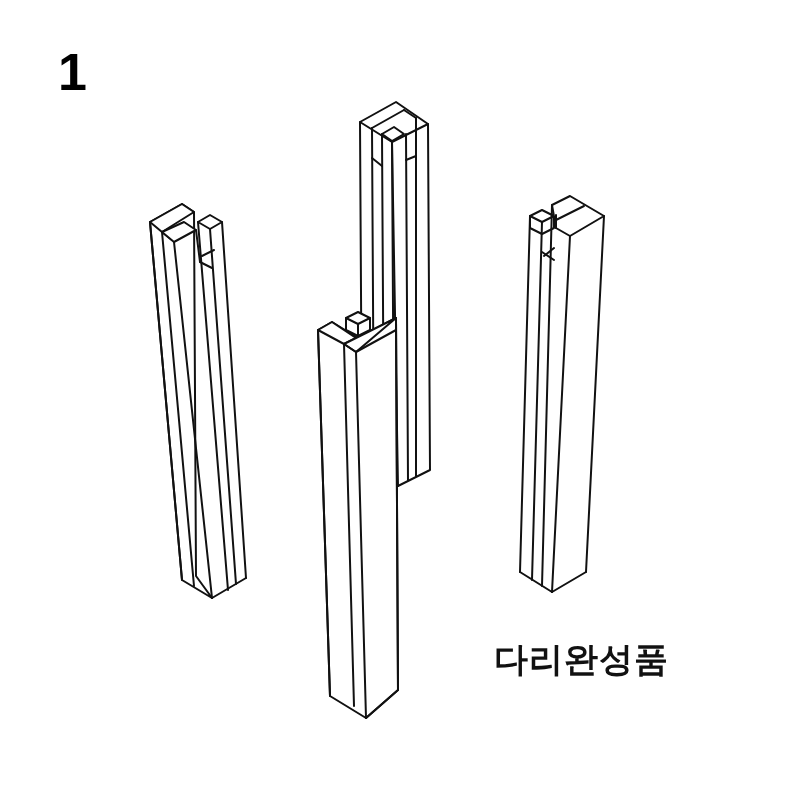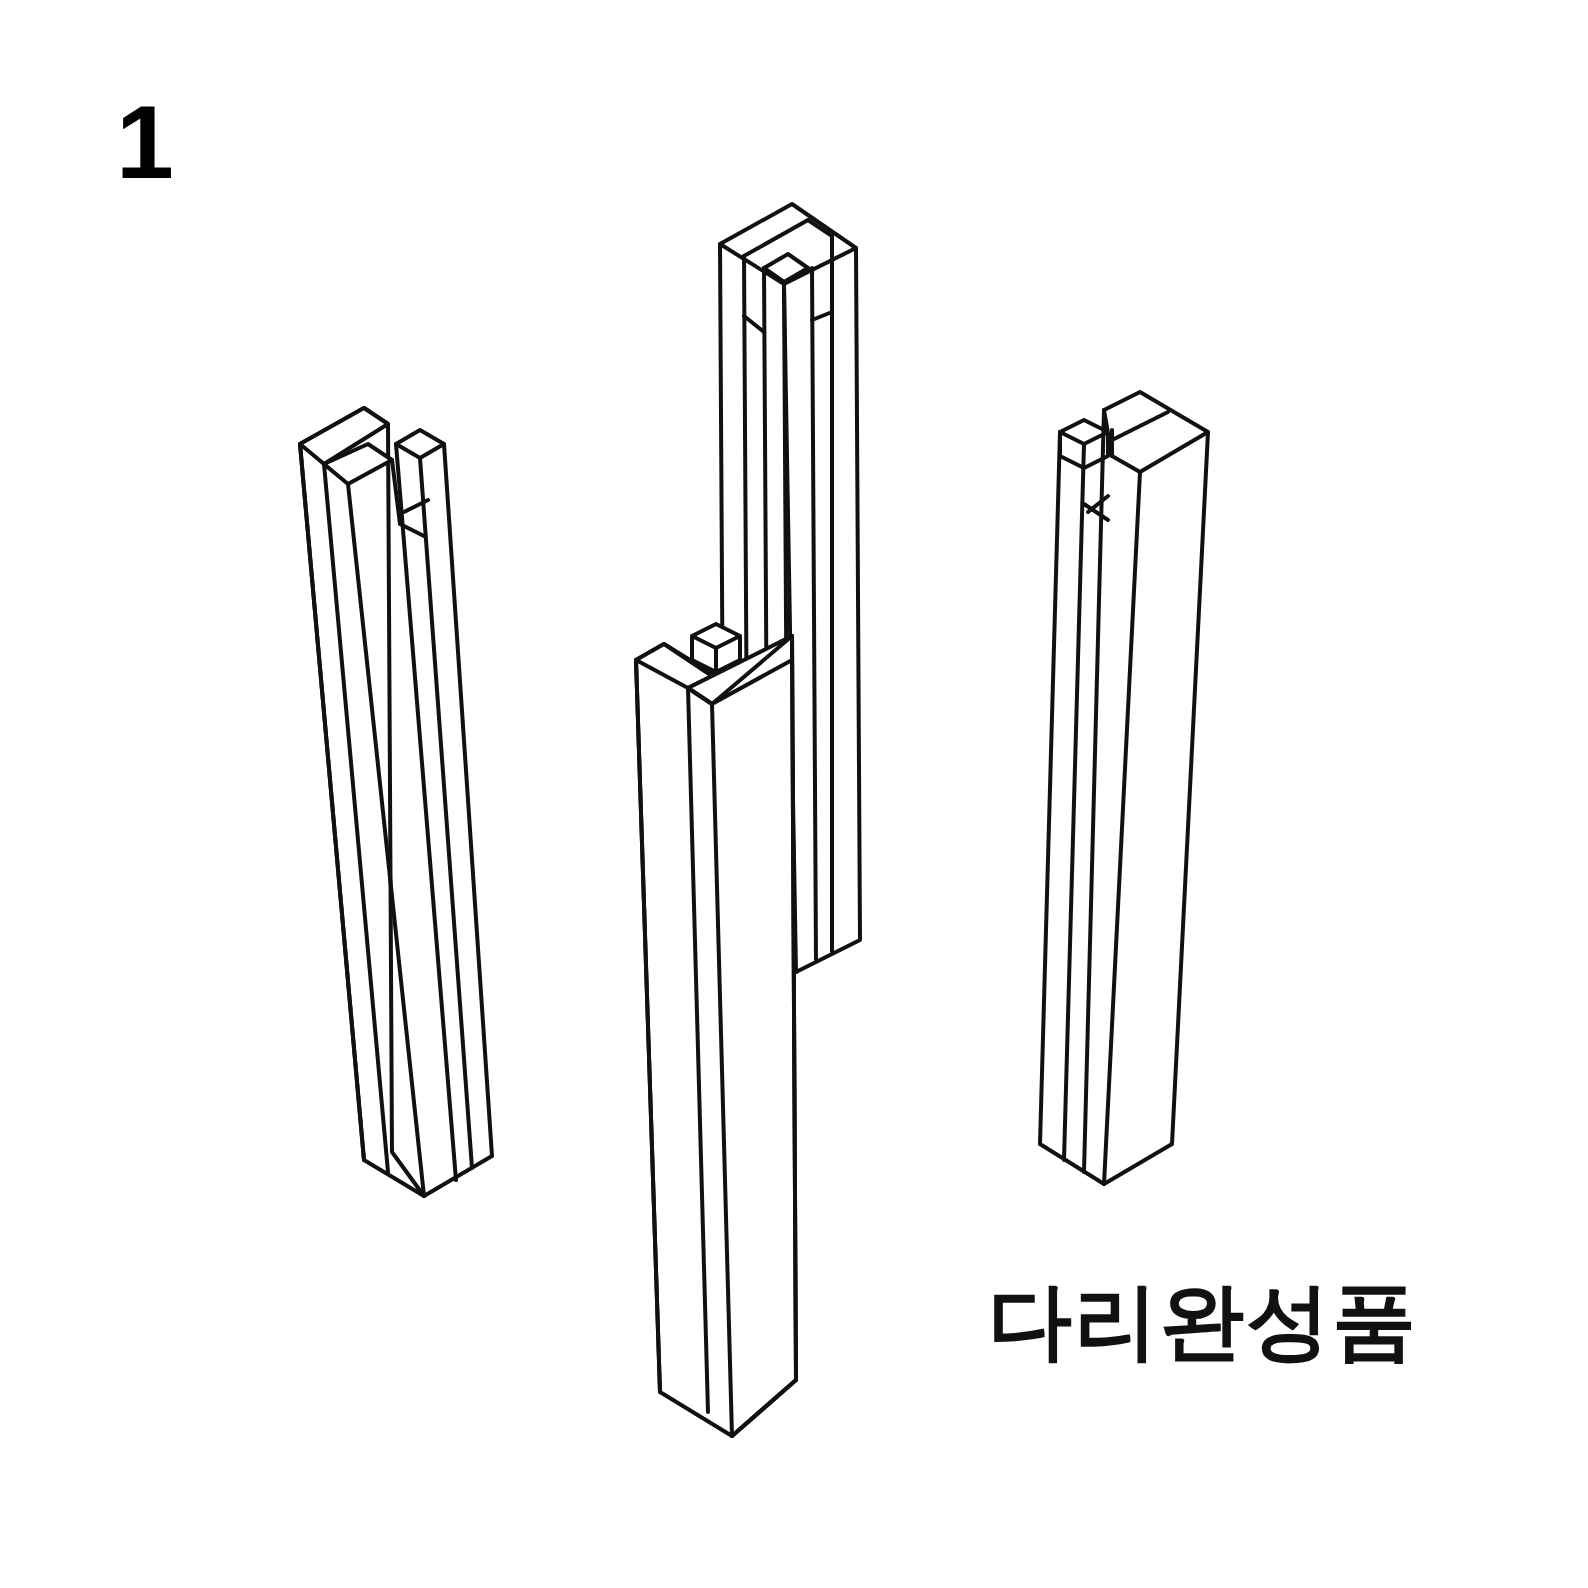--- a/index.html
+++ b/index.html
@@ -4,22 +4,22 @@
   <style>
     html, body { margin: 0; padding: 0; background: #ffffff; }
     body { width: 794px; height: 794px; position: relative; overflow: hidden; }
     .step-number {
       position: absolute; left: 58px; top: 46px;
       font-family: "Liberation Sans", sans-serif; font-weight: bold;
       font-size: 52px; line-height: 1; color: #000;
     }
     .caption {
       position: absolute; left: 494px; top: 643px;
-      font-family: Liberation Mono, monospace; font-weight: bold;
-      font-size: 42px; line-height: 1; color: #111; letter-spacing: 1px; text-align: center;
+      font-family: Liberation Serif, serif; font-weight: bold;
+      font-size: 34px; line-height: 1; color: #111; letter-spacing: 1px; text-align: center;
     }
     svg.art { position: absolute; left: 0; top: 0; }
     svg.art polyline, svg.art polygon, svg.art line {
       fill: #fff; stroke: #111; stroke-width: 2; stroke-linejoin: round; stroke-linecap: round;
     }
     svg.art line { fill: none; }
   </style>
 </head>
 <body>
 

